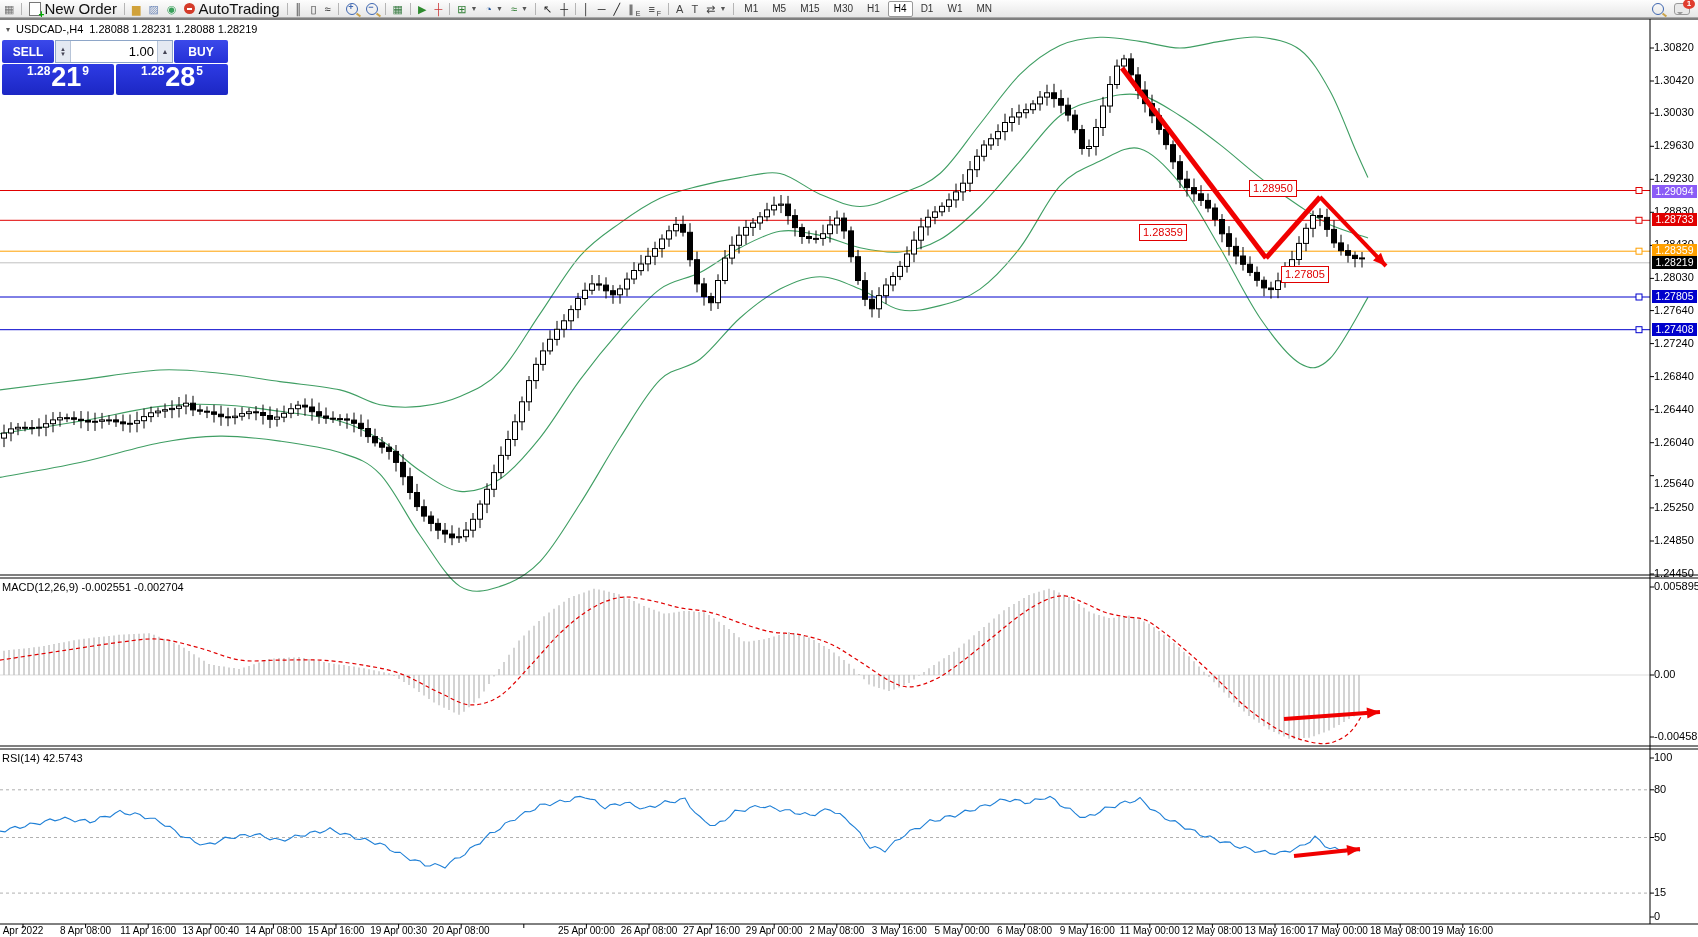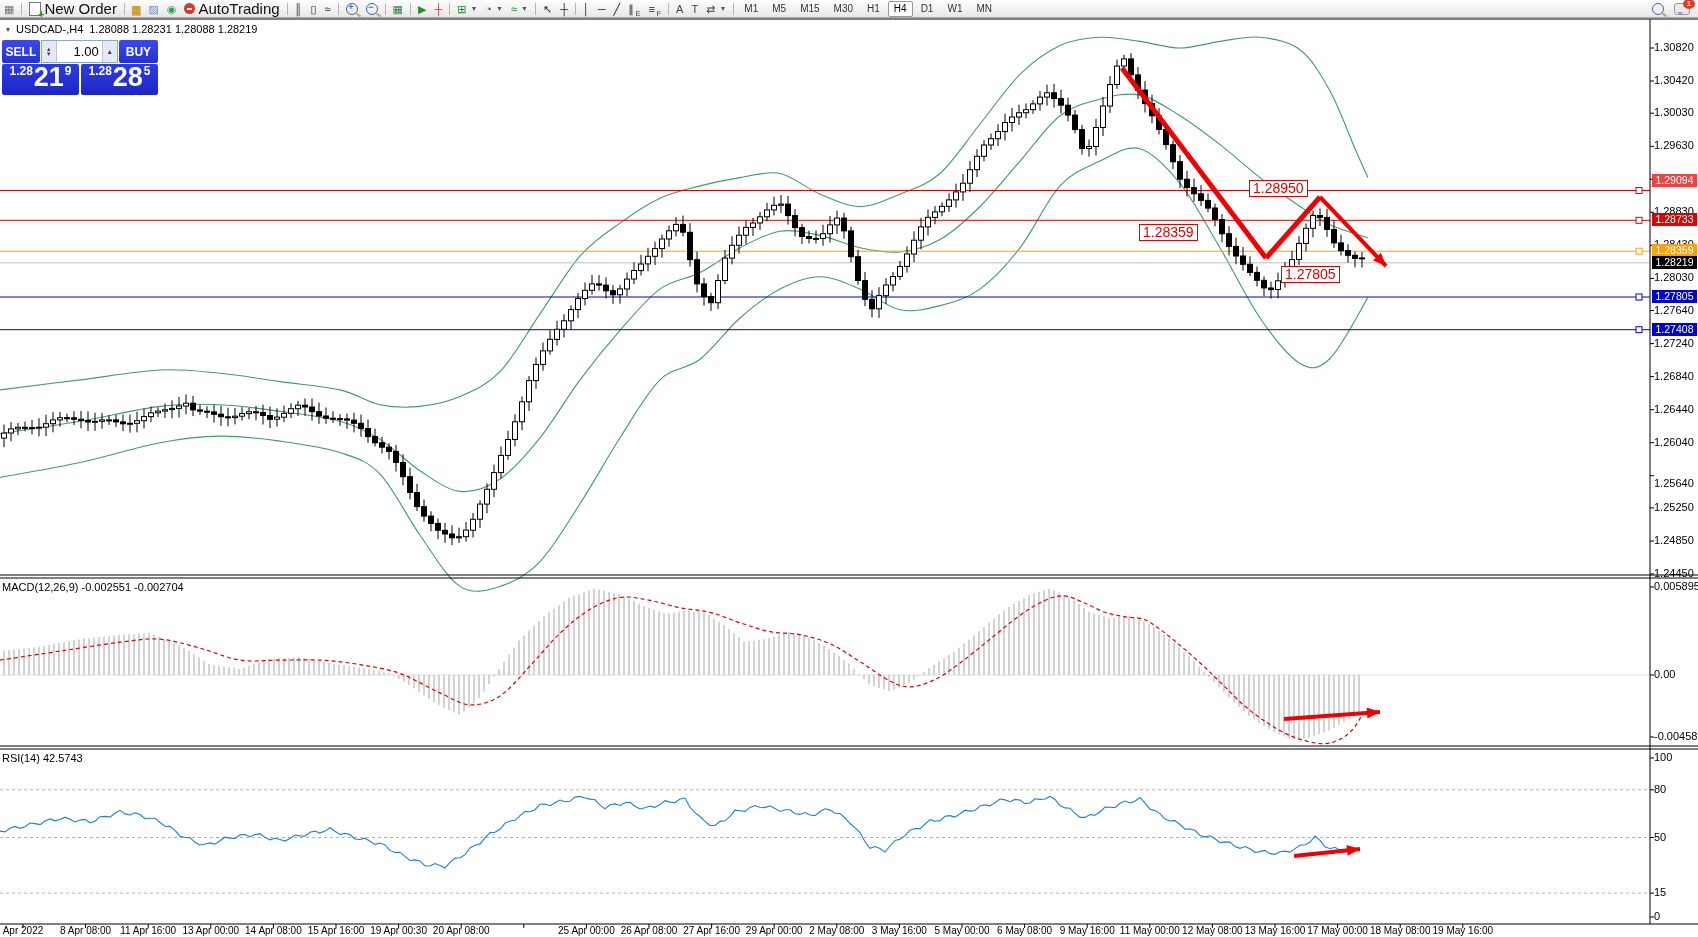--- a/index.html
+++ b/index.html
@@ -25,21 +25,21 @@
   .ic-mag:before{content:"";position:absolute;width:5px;height:2px;background:#caa34a;right:-4px;bottom:-2px;transform:rotate(40deg)}
   .ic-mag .m{position:absolute;left:0;top:-2px;width:9px;text-align:center;font-size:9px;font-weight:bold;color:#3e66b0}
   .ic-chat{width:14px;height:10px;border:1px solid #9a9a9a;border-radius:3px;background:#e9e9e9;position:relative;display:inline-block}
   .ic-chat:after{content:"";position:absolute;left:2px;bottom:-4px;border:3px solid transparent;border-top-color:#9a9a9a}
   .ic-chat .badge{position:absolute;right:-6px;top:-5px;min-width:10px;height:10px;border-radius:50%;
     background:#e03c2e;color:#fff;font-size:8px;line-height:10px;text-align:center;padding:0 1px;font-weight:bold}
   
   .quote-line{position:absolute;top:23px;left:6px;font-size:11px;color:#000;z-index:40;display:flex;gap:6px;align-items:center}
   .quote-ic{font-size:8px;color:#555}
   
-  .trade-panel{position:absolute;top:40px;left:2px;width:156px;z-index:45;font-family:"Liberation Sans",sans-serif}
+  .trade-panel{position:absolute;top:40px;left:2px;width:226px;z-index:45;font-family:"Liberation Sans",sans-serif}
   .tp-row1{display:flex;height:23px;gap:1px}
   .tp-btn{background:linear-gradient(#3b49ea,#2430d6);color:#fff;font-size:12px;font-weight:bold;
     display:flex;align-items:center;justify-content:center;border-radius:2px}
   .tp-sell{width:52px}.tp-buy{width:54px}
   .tp-spin{flex:1;display:flex;border:1px solid #8ea6c8;background:#fff;align-items:stretch}
   .tp-spin .sbtn{width:14px;background:#e4e9f2;border-right:1px solid #b7c4d8;color:#445;font-size:6px;
     display:flex;flex-direction:column;align-items:center;justify-content:center;line-height:5px}
   .tp-spin .sbtn.r{border-right:none;border-left:1px solid #b7c4d8;font-size:7px}
   .tp-spin input{flex:1;border:none;outline:none;font-size:13px;text-align:right;padding-right:3px;width:40px;font-family:"Liberation Sans",sans-serif}
   .tp-row2{display:flex;height:31px;gap:2px;margin-top:1px}
@@ -47,21 +47,21 @@
     padding-bottom:1px;border-radius:2px}
   .tp-price .small{font-size:12px;font-weight:bold;margin-bottom:3px}
   .tp-price .big{font-size:27px;font-weight:bold;line-height:26px;margin:0 1px}
   .tp-price .sup{font-size:12px;font-weight:bold;margin-bottom:12px}
   
   .pane-label{position:absolute;left:2px;font-size:11px;color:#000;z-index:30}
   .axis-label{position:absolute;left:1654px;font-size:11px;color:#000;z-index:20;white-space:nowrap}
   .axis-badge{position:absolute;left:1652px;width:45px;height:13px;line-height:13px;font-size:10.5px;color:#fff;
     text-align:center;z-index:25;font-weight:normal}
   .time-label{position:absolute;top:925px;font-size:10px;color:#000;transform:translateX(-50%);white-space:nowrap;z-index:20}
-  .callout{position:absolute;border:1px solid #e00000;color:#e00000;background:#fff;font-size:14px;
+  .callout{position:absolute;border:1px solid #e00000;color:#e00000;background:#fff;font-size:11px;
     padding:0 3px;height:15px;line-height:15px;z-index:35;font-weight:normal}
   svg{position:absolute;top:0;left:0;z-index:10}
   .chart-area{position:absolute;top:19px;left:0;width:1650px;height:905px;z-index:5}
 </style>
 </head>
 <body>
 
 <div class="toolbar" id="toolbar">
     <div class="tb-btn">
       <span class="tb-glyph" style="color: rgb(119, 119, 119);">▦</span>
@@ -1002,38 +1002,38 @@
     <div class="axis-label" style="top: 271.383px;">1.28030</div>
     <div class="axis-label" style="top: 303.587px;">1.27640</div>
     <div class="axis-label" style="top: 336.617px;">1.27240</div>
     <div class="axis-label" style="top: 369.647px;">1.26840</div>
     <div class="axis-label" style="top: 402.677px;">1.26440</div>
     <div class="axis-label" style="top: 435.706px;">1.26040</div>
     <div class="axis-label" style="top: 477px;">1.25640</div>
     <div class="axis-label" style="top: 500.94px;">1.25250</div>
     <div class="axis-label" style="top: 533.97px;">1.24850</div>
     <div class="axis-label" style="top: 567px;">1.24450</div>
-    <div class="axis-badge" style="top: 174px; background: #ef4444;">1.29094</div>
+    <div class="axis-badge" style="top: 185px; background: #8b5cf6;">1.29094</div>
     <div class="axis-badge" style="top: 213.333px; background: rgb(224, 0, 0);">1.28733</div>
     <div class="axis-badge" style="top: 244.216px; background: rgb(255, 160, 0);">1.28359</div>
     <div class="axis-badge" style="top: 255.776px; background: rgb(0, 0, 0);">1.28219</div>
     <div class="axis-badge" style="top: 289.962px; background: rgb(0, 0, 204);">1.27805</div>
     <div class="axis-badge" style="top: 322.744px; background: rgb(0, 0, 204);">1.27408</div>
     <div class="axis-label" style="top: 580px;">0.005895</div>
     <div class="axis-label" style="top: 668px;">0.00</div>
     <div class="axis-label" style="top: 730px;">-0.004586</div>
     <div class="axis-label" style="top: 751px;">100</div>
     <div class="axis-label" style="top: 782.8px;">80</div>
     <div class="axis-label" style="top: 830.5px;">50</div>
     <div class="axis-label" style="top: 886.15px;">15</div>
     <div class="axis-label" style="top: 910px;">0</div>
     <div class="time-label" style="left: 23px;">Apr 2022</div>
     <div class="time-label" style="left: 85.6px;">8 Apr 08:00</div>
     <div class="time-label" style="left: 148.2px;">11 Apr 16:00</div>
-    <div class="time-label" style="left: 210.8px;">13 Apr 00:00</div>
+    <div class="time-label" style="left: 210.8px;">13 Apr 00:40</div>
     <div class="time-label" style="left: 273.4px;">14 Apr 08:00</div>
     <div class="time-label" style="left: 336px;">15 Apr 16:00</div>
     <div class="time-label" style="left: 398.6px;">19 Apr 00:30</div>
     <div class="time-label" style="left: 461.2px;">20 Apr 08:00</div>
     <div class="time-label" style="left: 523.8px; margin-top: 13px;">21 Apr 16:00</div>
     <div class="time-label" style="left: 586.4px;">25 Apr 00:00</div>
     <div class="time-label" style="left: 649px;">26 Apr 08:00</div>
     <div class="time-label" style="left: 711.6px;">27 Apr 16:00</div>
     <div class="time-label" style="left: 774.2px;">29 Apr 00:00</div>
     <div class="time-label" style="left: 836.8px;">2 May 08:00</div>

